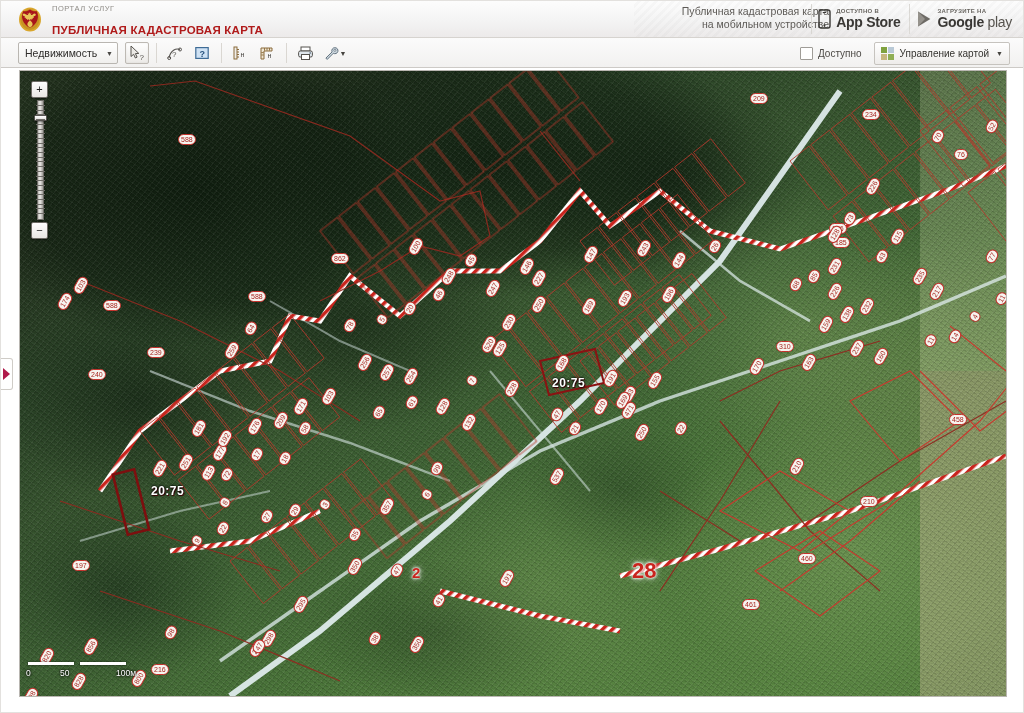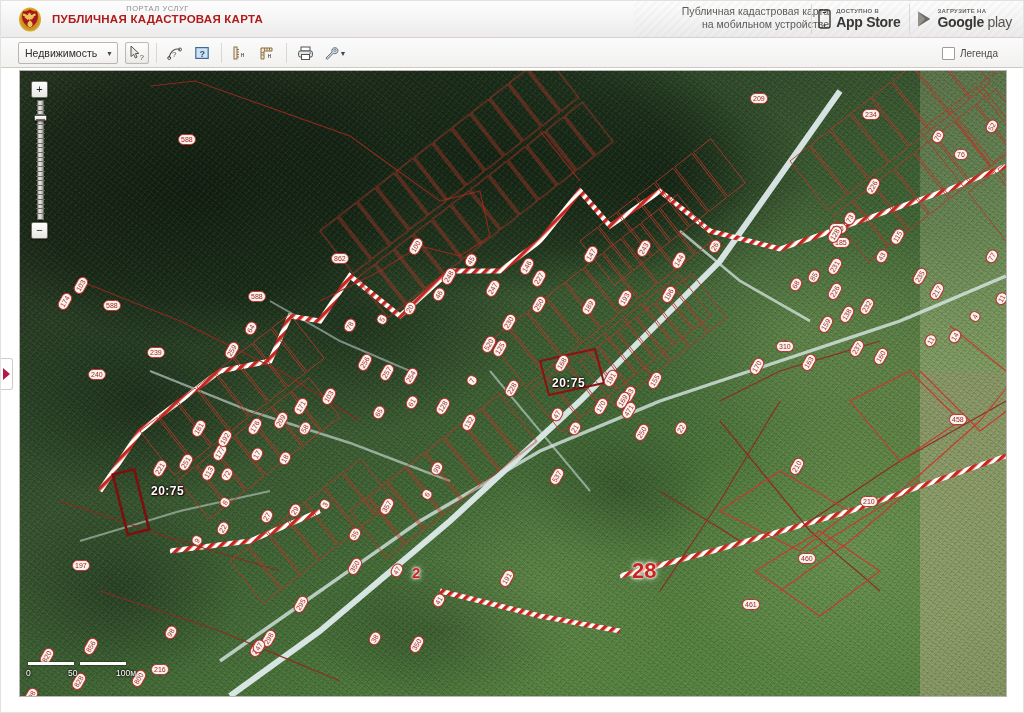--- a/index.html
+++ b/index.html
@@ -31,21 +31,21 @@
   }
   .emblem{
     position:absolute;left:15px;top:4px;width:30px;height:30px;
   }
   .emblem svg{display:block;}
   .brand{
     position:absolute;left:52px;top:5px;line-height:1;
   }
   .brand .small{
     display:block;font-size:7.5px;color:#8f8c87;letter-spacing:.55px;
-    text-transform:uppercase;margin-bottom:1px;text-align:center;
+    text-transform:uppercase;margin-bottom:12px;
   }
   .brand .big{
     display:block;font-size:11.5px;color:#b01a1a;font-weight:bold;
     letter-spacing:.25px;text-transform:uppercase;
   }
   .mobile-promo{
     position:absolute;right:195px;top:5px;text-align:right;
     font-size:10.5px;color:#5e5b57;line-height:13px;
   }
   .mobile-promo span{display:block;}
@@ -387,22 +387,32 @@
           <path d="M11.5 1.8a3.2 3.2 0 0 0-2.9 4.5L2 12.9l1.4 1.4 6.6-6.6a3.2 3.2 0 1 0 1.5-5.9z" fill="#cfd9e0" stroke="#5a6b79" stroke-width="1"></path>
           <circle cx="11.6" cy="4.6" r="1.1" fill="#fff" stroke="#5a6b79" stroke-width=".8"></circle>
         </svg>
         <span class="caret-sm">▼</span>
       </div>
     </div>
 
     <div class="tb-right">
       <label class="legend-chk">
         <span class="box"></span>
-        <span class="lbl">Легенда</span>
+        <span class="lbl">Доступно</span>
       </label>
+      <div class="mapctl">
+        <span class="grid4">
+          <i style="background:#7fa23f"></i>
+            <i style="background:#b9c9d6"></i>
+          <i style="background:#c6b77e"></i>
+            <i style="background:#8fae54"></i>
+        </span>
+        <span>Управление картой</span>
+        <span class="caret-sm" style="margin-left:7px">▼</span>
+      </div>
     </div>
   </div>
 
   <div id="mapwrap">
     <div id="map">
 
       <div class="basemap">
         <div class="layer l-base"></div>
         <div class="layer l-forest"></div>
         <div class="layer l-fields"></div>
@@ -773,21 +783,21 @@
         <div class="zbtn">−</div>
       </div>
 
       <div id="scalebar">
         <div class="bars">
           <i style="left:0;width:46px"></i>
           <i style="left:52px;width:46px"></i>
         </div>
         <div class="nums">
           <span style="left:-2px">0</span>
-          <span style="left:40px">50</span>
+          <span style="left:32px">50</span>
           <span style="left:88px">100м</span>
         </div>
       </div>
     </div>
   </div>
 
   <div id="lefttab">
     <span class="arw"></span>
   </div>
 </div>

